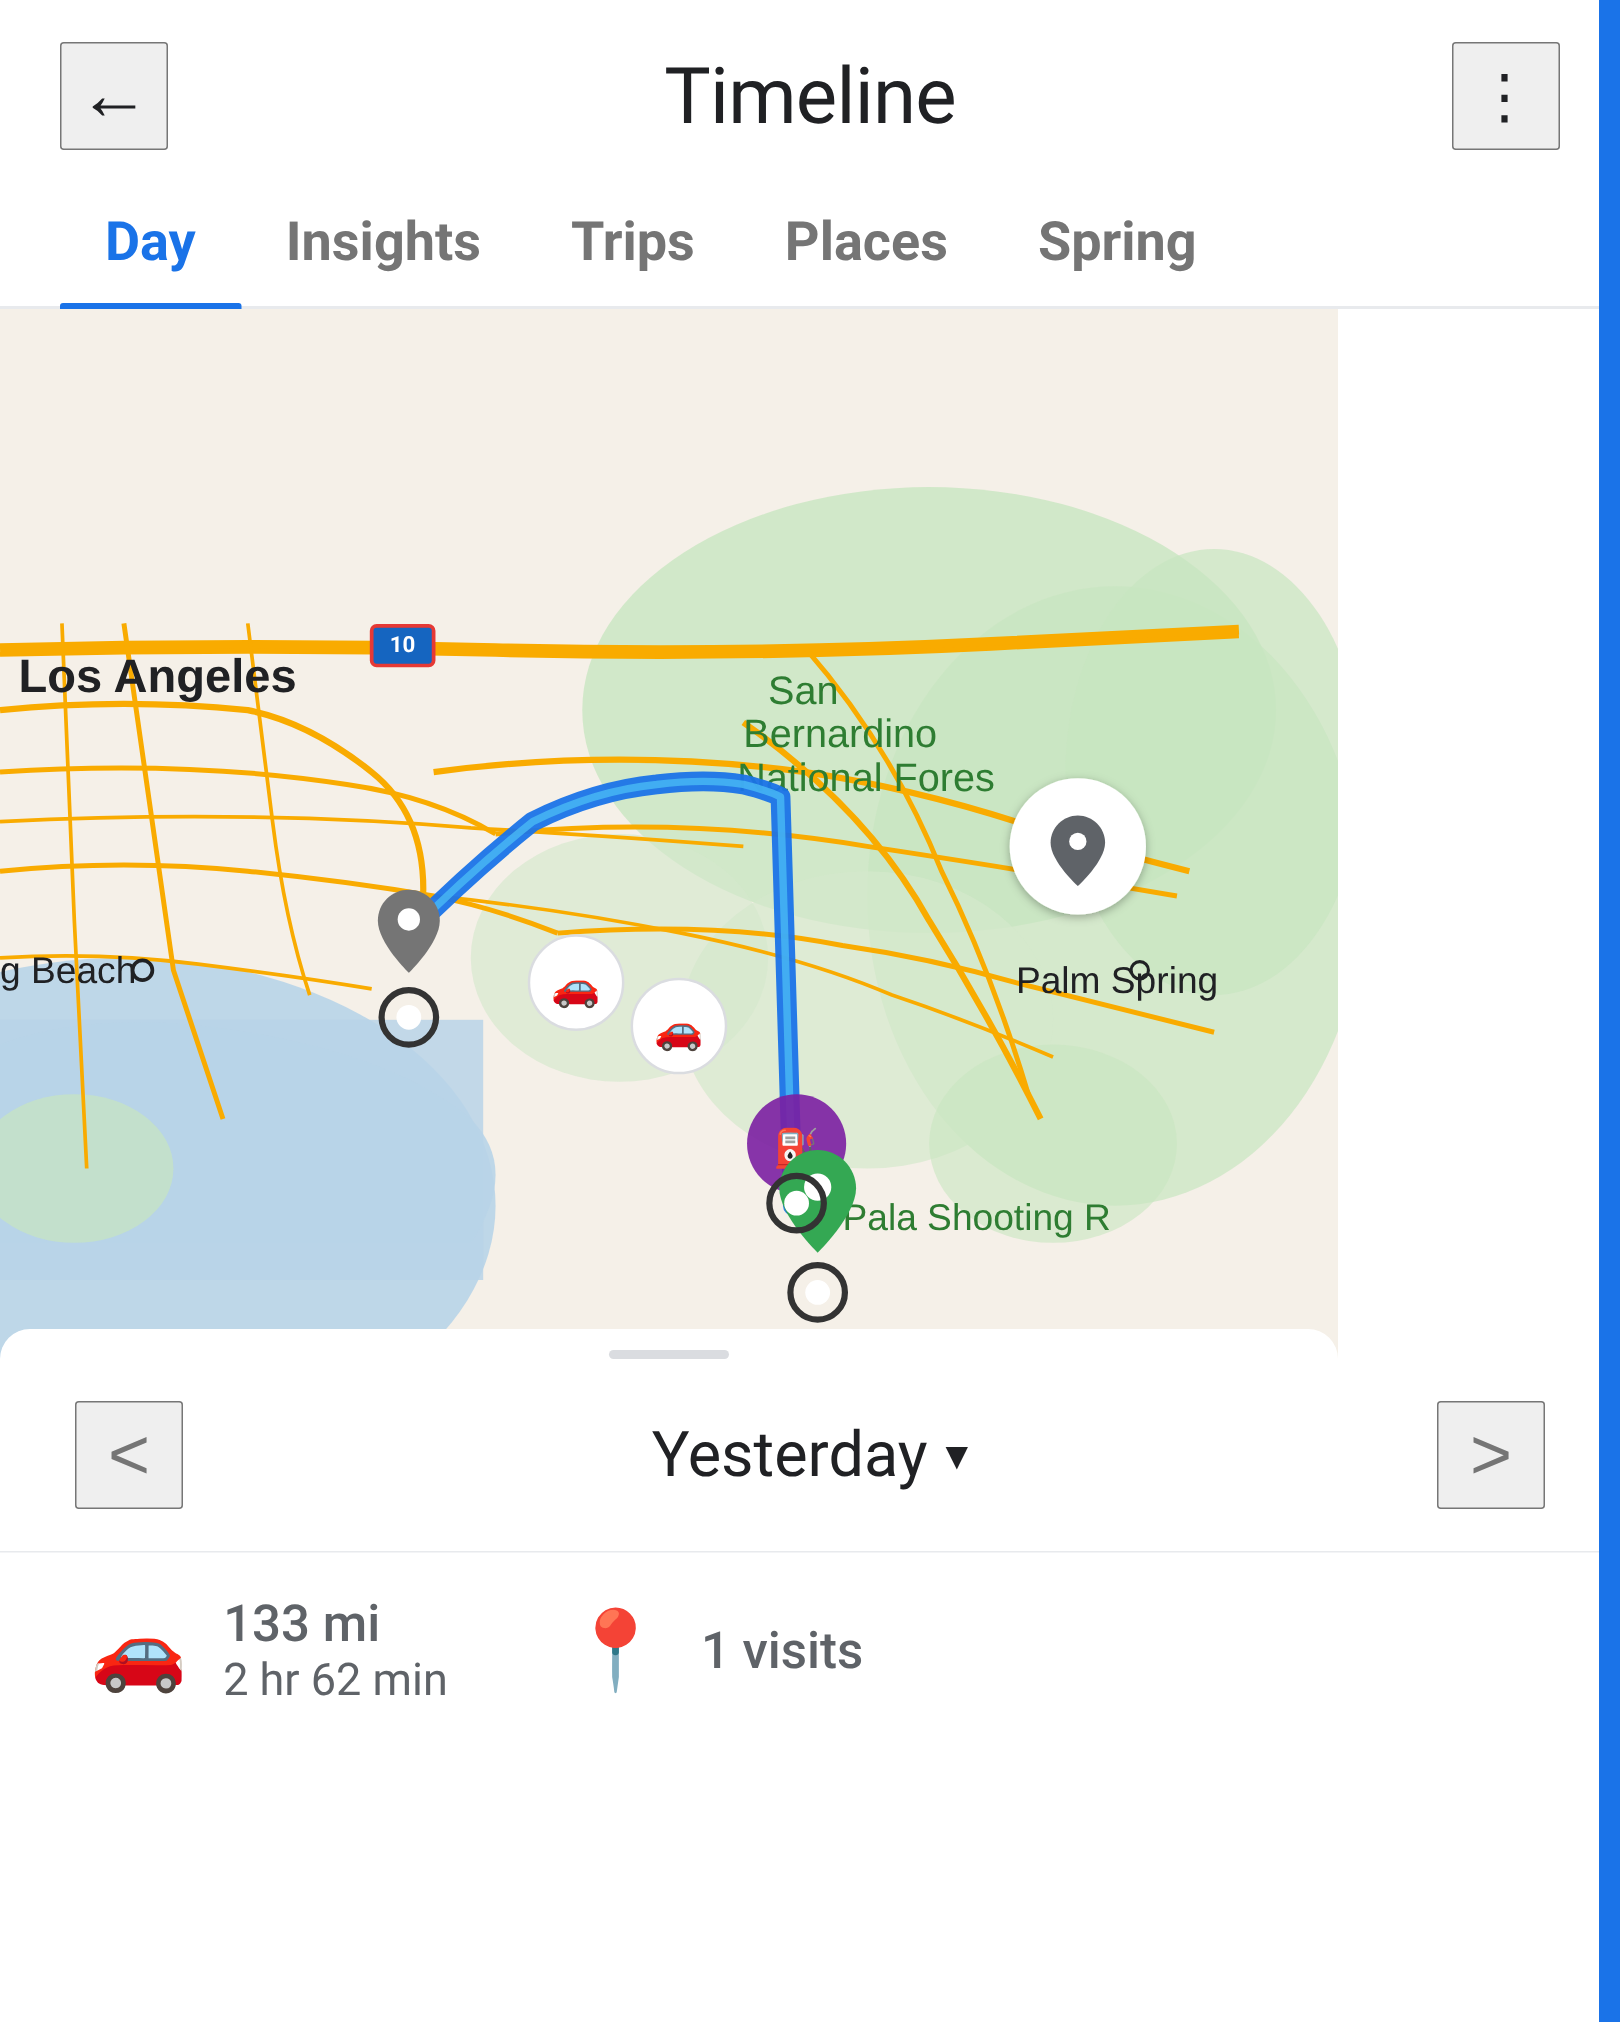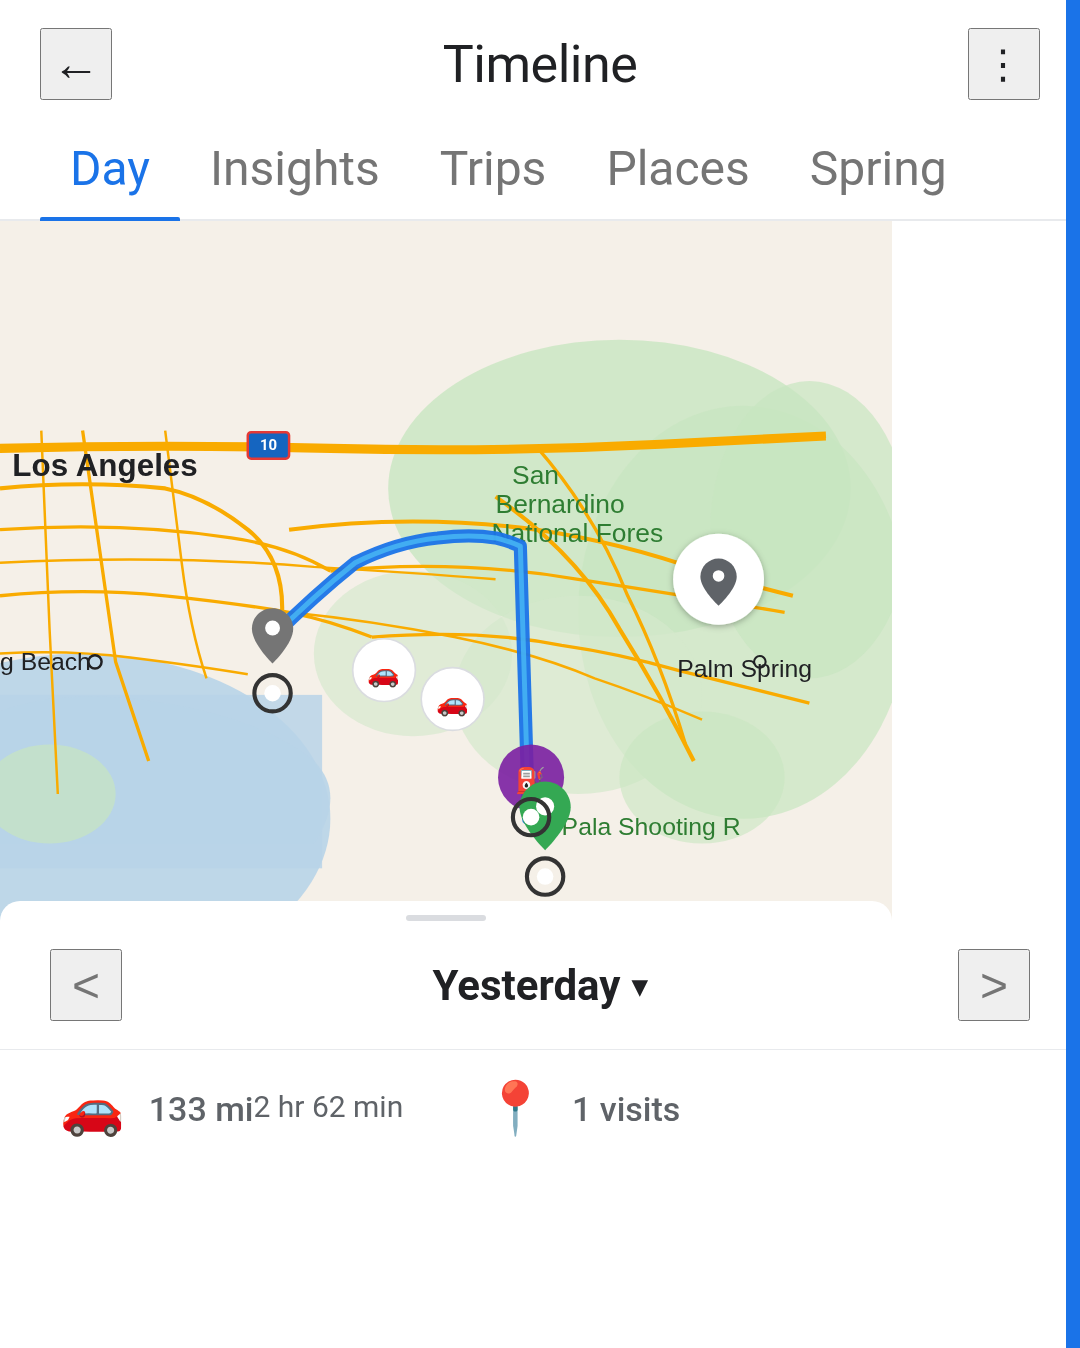--- a/index.html
+++ b/index.html
@@ -61,22 +61,22 @@
       display: flex;
       align-items: center;
       padding: 0 40px;
       background: #fff;
       border-bottom: 2px solid #e8eaed;
       position: relative;
       z-index: 10;
     }
     .tab {
       padding: 20px 30px 22px 30px;
-      font-size: 48px;
-      font-weight: 400;
+      font-size: 36px;
+      font-weight: 700;
       color: #757575;
       cursor: pointer;
       position: relative;
       white-space: nowrap;
     }
     .tab.active {
       color: #1a73e8;
     }
     .tab.active::after {
       content: '';
@@ -130,21 +130,21 @@
       color: #757575;
       cursor: pointer;
       width: 72px;
       height: 72px;
       display: flex;
       align-items: center;
       justify-content: center;
     }
     .day-label {
       font-size: 42px;
-      font-weight: 700;
+      font-weight: 400;
       color: #202124;
       display: flex;
       align-items: center;
       gap: 12px;
       cursor: pointer;
     }
     .day-dropdown {
       font-size: 30px;
       color: #202124;
     }
@@ -162,21 +162,21 @@
       display: flex;
       align-items: center;
       gap: 24px;
     }
     .stat-icon {
       font-size: 52px;
       color: #5f6368;
     }
     .stat-text {
       display: flex;
-      flex-direction: row;
+      flex-direction: column;
     }
     .stat-main {
       font-size: 34px;
       font-weight: 500;
       color: #5f6368;
     }
     .stat-sub {
       font-size: 30px;
       color: #5f6368;
     }

